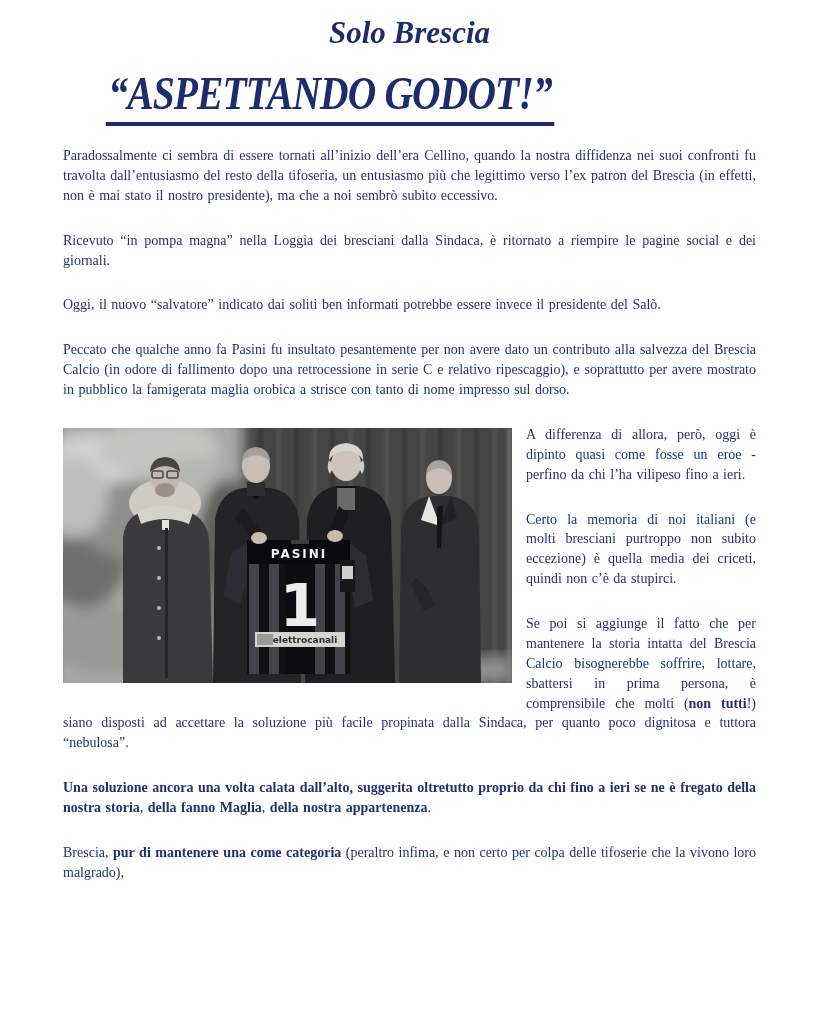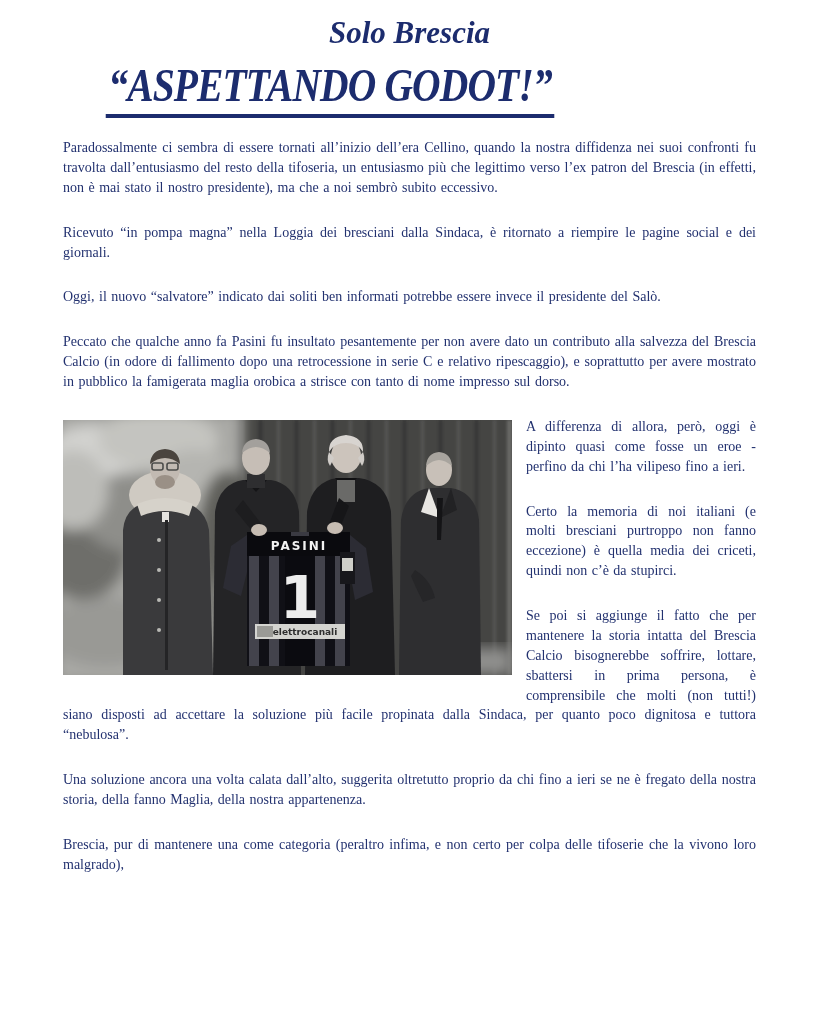--- a/index.html
+++ b/index.html
@@ -3,33 +3,33 @@
 <meta charset="utf-8">
 <style>
   html,body{margin:0;padding:0;}
   body{
     width:819px;height:1024px;overflow:hidden;background:#ffffff;
     font-family:"Liberation Serif",serif;color:#22316f;
   }
   .page{padding:16px 63px 0 63px;}
   .title{
     text-align:center;font-size:31px;line-height:1.1;font-style:italic;font-weight:bold;
-    color:#1c2c6e;margin:0 0 12px 0;
+    color:#1c2c6e;margin:0 0 20px 0;
   }
   .headline{text-align:left;margin:0 0 20px 0;}
   .headline-inner{
     display:inline-block;font-size:47px;line-height:1.02;font-weight:bold;font-style:italic;
     color:#1c2c6e;border-bottom:4px solid #1c2c6e;padding:0 3px 4px 3px;
     transform:scaleX(0.84);transform-origin:center;white-space:nowrap;letter-spacing:-1px;
   }
   .content p{
     margin:8px 0 25px 0;text-align:justify;font-size:14px;line-height:1.42;
     hyphens:none;word-spacing:1px;
   }
-  .content .b{font-weight:normal;}
+  .content .b{font-weight:bold;}
   figure.photo{
     float:left;width:449px;height:255px;margin:3px 14px 12px 0;padding:0;
   }
   figure.photo svg{display:block;width:449px;height:255px;}
   .clear{clear:both;}
 </style>
 </head>
 <body>
 
 <div class="page">
@@ -159,20 +159,20 @@
           <text x="242" y="215" text-anchor="middle" font-family="DejaVu Sans, sans-serif" font-size="9" font-weight="bold" fill="#2e2e2e">elettrocanali</text>
           <rect x="277" y="132" width="15" height="32" fill="#17171b"></rect>
           <rect x="279" y="138" width="11" height="13" fill="#cfcfc9"></rect>
           <ellipse cx="196" cy="110" rx="8" ry="6" fill="#c6bcb2"></ellipse>
           <ellipse cx="272" cy="108" rx="8" ry="6" fill="#c6bcb2"></ellipse>
         </g>
       </svg>
     </figure>
 
     <p><span>A differenza di allora, però, oggi è dipinto quasi come fosse un eroe -perfino da chi l’ha vilipeso fino a ieri.</span></p>
-    <p><span>Certo la memoria di noi italiani (e molti bresciani purtroppo non fanno eccezione) è quella media dei criceti, quindi non c’è da stupirci.</span></p>
+    <p><span>Certo la memoria di noi italiani (e molti bresciani purtroppo non subito eccezione) è quella media dei criceti, quindi non c’è da stupirci.</span></p>
     <p><span>Se poi si aggiunge il fatto che per mantenere la storia intatta del Brescia Calcio bisognerebbe soffrire, lottare, sbattersi in prima persona, è comprensibile che molti (</span><span class="b">non tutti</span><span>!) siano disposti ad accettare la soluzione più facile propinata dalla Sindaca, per quanto poco dignitosa e tuttora “nebulosa”.</span></p>
     <p><span class="b">Una soluzione ancora una volta calata dall’alto, suggerita oltretutto proprio da chi fino a ieri se ne è fregato della nostra storia</span><span>, </span><span class="b">della fanno Maglia</span><span>, </span><span class="b">della nostra appartenenza</span><span>.</span></p>
     <p><span>Brescia, </span><span class="b">pur di mantenere una come categoria</span><span> (peraltro infima, e non certo per colpa delle tifoserie che la vivono loro malgrado), </span></p>
 
     <div class="clear"></div>
   </main>
 </div>
 
 </body></html>

